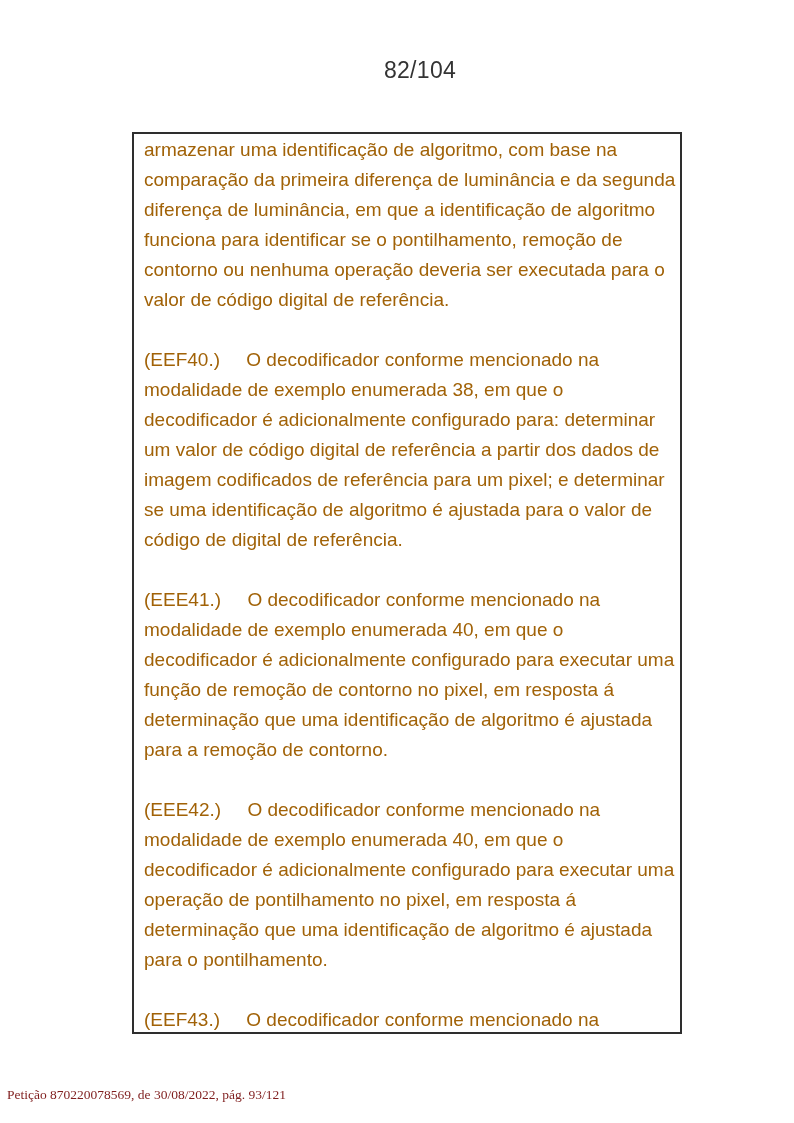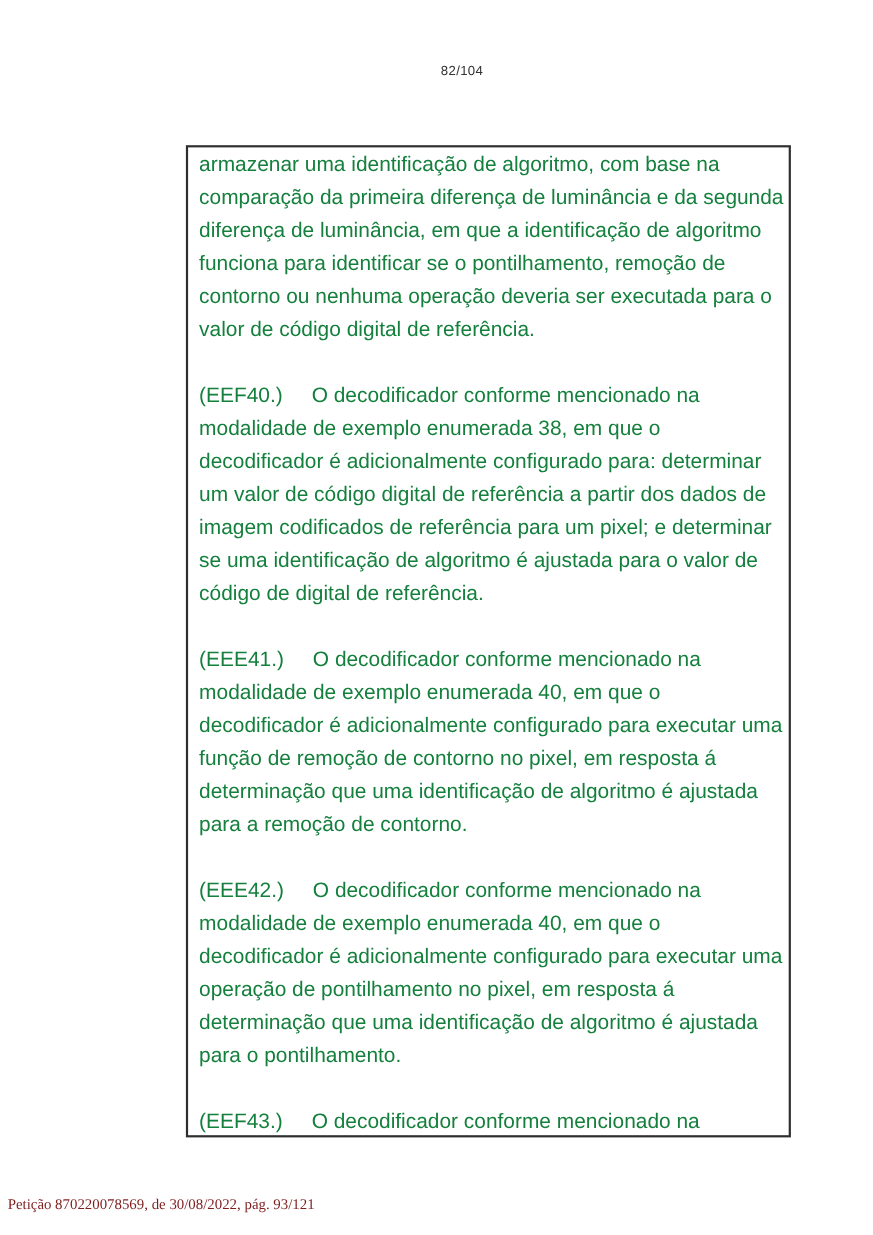--- a/index.html
+++ b/index.html
@@ -15,21 +15,21 @@
     overflow: hidden;
     font-family: "Liberation Sans", "DejaVu Sans", sans-serif;
   }
   .page-number {
     position: absolute;
     top: 57px;
     left: 0;
     right: 0;
     padding-left: 26px;
     text-align: center;
-    font-size: 12px;
+    font-size: 23px;
     letter-spacing: 0.3px;
     color: #333333;
     margin-left: 20px;
   }
   .text-box {
     position: absolute;
     left: 132px;
     top: 132px;
     width: 550px;
     height: 902px;
@@ -59,21 +59,21 @@
     font-size: 13.5px;
     color: #141414;
   }
 </style>
 </head>
 <body>
 
 <div class="page" style="background: rgb(255, 255, 255);">
   <div class="page-number">82/104</div>
 
-  <div class="text-box" style="color: #15803d; border-color: rgb(46, 46, 46); margin-left: 37px;">
+  <div class="text-box" style="color: #a16207; border-color: rgb(46, 46, 46);">
   <p class="para">
     
     <span class="para-text">armazenar uma identificação de algoritmo, com base na comparação da primeira diferença de luminância e da segunda diferença de luminância, em que a identificação de algoritmo funciona para identificar se o pontilhamento, remoção de contorno ou nenhuma operação deveria ser executada para o valor de código digital de referência.</span>
   </p>
 
   <p class="para">
     <span class="para-label">(EEF40.)</span>
     <span class="para-text">O decodificador conforme mencionado na modalidade de exemplo enumerada 38, em que o decodificador é adicionalmente configurado para: determinar um valor de código digital de referência a partir dos dados de imagem codificados de referência para um pixel; e determinar se uma identificação de algoritmo é ajustada para o valor de código de digital de referência.</span>
   </p>
 

